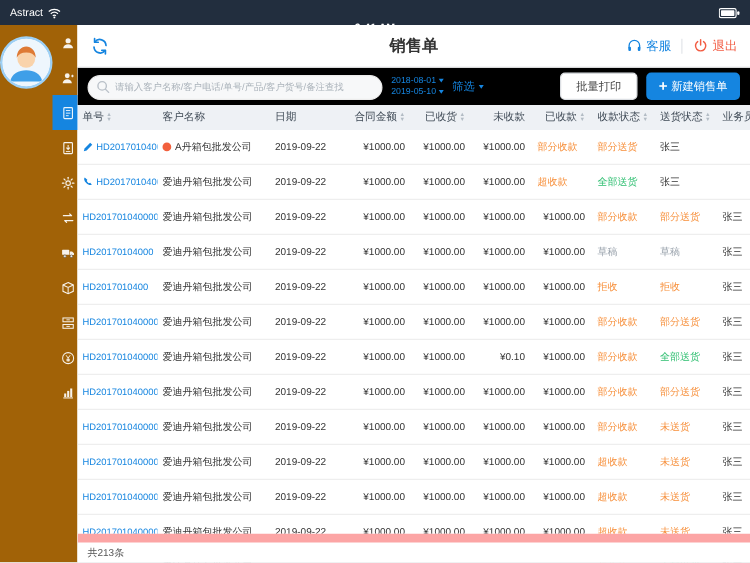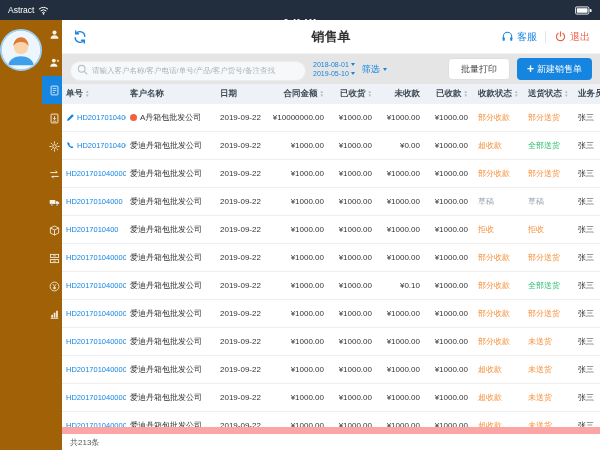--- a/index.html
+++ b/index.html
@@ -32,41 +32,41 @@
   .refresh{width:16px;height:16px;margin-left:10px;cursor:pointer;}
   .page-title{position:absolute;left:50%;transform:translateX(-50%);font-size:13px;font-weight:bold;color:#333;}
   .header-right{margin-left:auto;display:flex;align-items:center;gap:8px;padding-right:10px;}
   .hr-item{display:flex;align-items:center;gap:3px;font-size:10px;cursor:pointer;}
   .hr-ic{width:13px;height:13px;}
   .service{color:#1585e0;}
   .logout{color:#f25c43;text-align:right;}
   .vdiv{width:1px;height:12px;background:#e3e6ea;}
 
   
-  .toolbar{height:30px;flex:none;display:flex;align-items:center;gap:7px;padding:0 8px;background:#e5e5e5;}
+  .toolbar{height:30px;flex:none;display:flex;align-items:center;gap:7px;padding:0 8px;background:#000000;}
   .search-box{position:relative;width:236px;height:20px;flex:none;}
   .search-box input{width:100%;height:100%;box-sizing:border-box;border:1px solid #ececec;background:#f7f8f9;
                     border-radius:10px;padding:0 6px 0 21px;font-size:7.5px;color:#666;outline:none;}
   .search-box input::placeholder{color:#aab2ba;}
   .search-ic{position:absolute;left:7px;top:4.5px;width:11px;height:11px;}
   .date-range{display:flex;flex-direction:column;justify-content:center;gap:2px;font-size:7px;color:#1585e0;flex:none;}
   .date-row{display:flex;align-items:center;gap:2px;cursor:pointer;}
   .caret{width:0;height:0;border-left:2.5px solid transparent;border-right:2.5px solid transparent;border-top:3.5px solid #1585e0;}
   .filter{display:flex;align-items:center;gap:3px;font-size:9px;color:#1585e0;cursor:pointer;}
   .btn-print{margin-left:auto;height:22px;padding:0 12px;background:#fff;border:1px solid #dcdfe3;border-radius:4px;
              font-size:9px;color:#444;display:flex;align-items:center;cursor:pointer;}
   .btn-new{height:22px;padding:0 10px;background:#1585e0;border:none;border-radius:4px;font-size:9px;color:#fff;
            display:flex;align-items:center;gap:3px;cursor:pointer;}
   .plus{font-size:12px;font-weight:bold;line-height:1;}
 
   
   .table-area{flex:1;position:relative;overflow:hidden;}
   .thead,.tr{display:grid;grid-template-columns:64px 90px 48px 66px 48px 48px 48px 50px 50px 46px;width:558px;}
   .thead{background:#eef1f5;height:20px;align-items:center;}
-  .th{display:flex;align-items:center;gap:2px;padding-left:4px;font-size:8.5px;font-weight:bold;color:#3f4a56;
+  .th{display:flex;align-items:center;gap:2px;padding-left:4px;font-size:8.5px;font-weight:normal;color:#3f4a56;
       overflow:hidden;white-space:nowrap;box-sizing:border-box;}
   .th.right{justify-content:flex-end;padding-right:6px;padding-left:0;}
   .sorters{display:flex;flex-direction:column;line-height:4px;font-size:4.5px;color:#b3bcc5;}
   .sorters i{font-style:normal;height:4px;}
   .tr{height:27px;border-bottom:1px solid #eeeeee;background:#fff;cursor:pointer;}
   .td{font-size:8px;color:#333;padding-left:4px;display:flex;align-items:center;overflow:hidden;white-space:nowrap;box-sizing:border-box;}
   .td.right{justify-content:flex-end;padding-right:6px;padding-left:0;}
   .order-no{color:#1585e0;font-size:7.5px;}
   .cell-ic{width:9px;height:9px;margin-right:2px;flex:none;}
   .flag{width:7px;height:7px;border-radius:50%;background:#f2603d;display:inline-block;margin-right:3px;flex:none;}
@@ -370,21 +370,20 @@
                   <path d="M1.4 10.6l.8-3 6-6 2.2 2.2-6 6z" fill="#1585e0"></path>
                 </svg>
               </span>
               <span class="order-no">HD2017010400</span>
             </div>
             <div class="td">
               <span class="flag"></span>
               <span>A丹箱包批发公司</span>
             </div>
             <div class="td">2019-09-22</div>
-            <div class="td right">¥10000000.00</div>
             <div class="td right">¥1000.00</div>
             <div class="td right">¥1000.00</div>
             <div class="td right">¥1000.00</div>
             <div class="td st-orange">部分收款</div>
             <div class="td st-orange">部分送货</div>
             <div class="td">张三</div>
           </div>
           <div class="tr">
             <div class="td">
               <span class="cell-ic">
@@ -393,21 +392,20 @@
                 </svg>
               </span>
               <span class="order-no">HD2017010400</span>
             </div>
             <div class="td">
               <span>爱迪丹箱包批发公司</span>
             </div>
             <div class="td">2019-09-22</div>
             <div class="td right">¥1000.00</div>
             <div class="td right">¥1000.00</div>
-            <div class="td right">¥0.00</div>
             <div class="td right">¥1000.00</div>
             <div class="td st-orange">超收款</div>
             <div class="td st-green">全部送货</div>
             <div class="td">张三</div>
           </div>
           <div class="tr">
             <div class="td">
               <span class="order-no">HD201701040000</span>
             </div>
             <div class="td">

